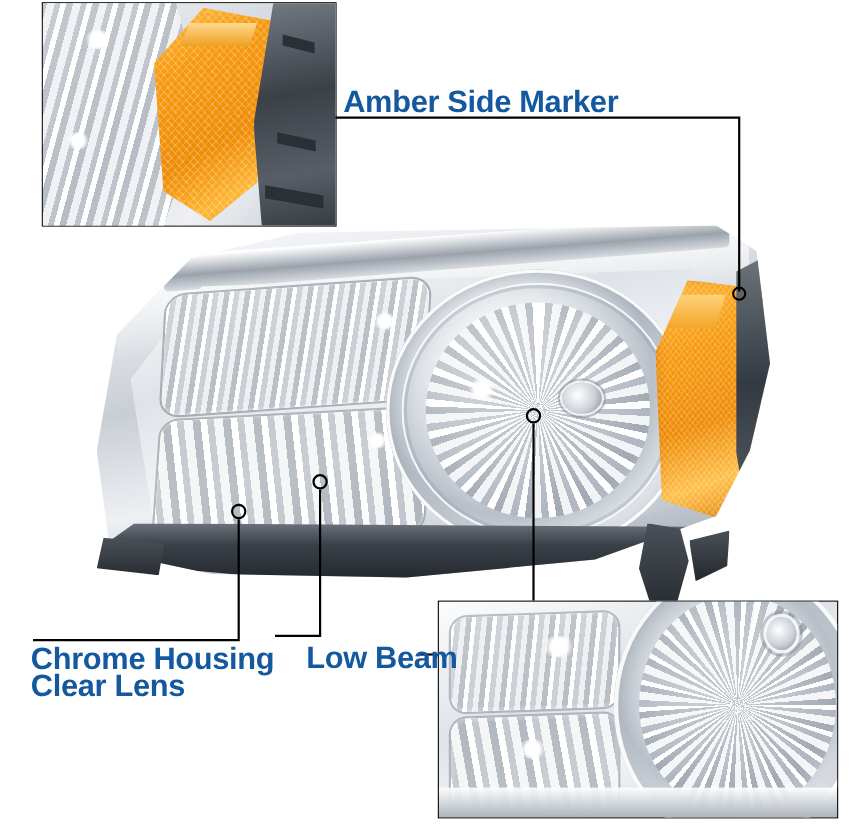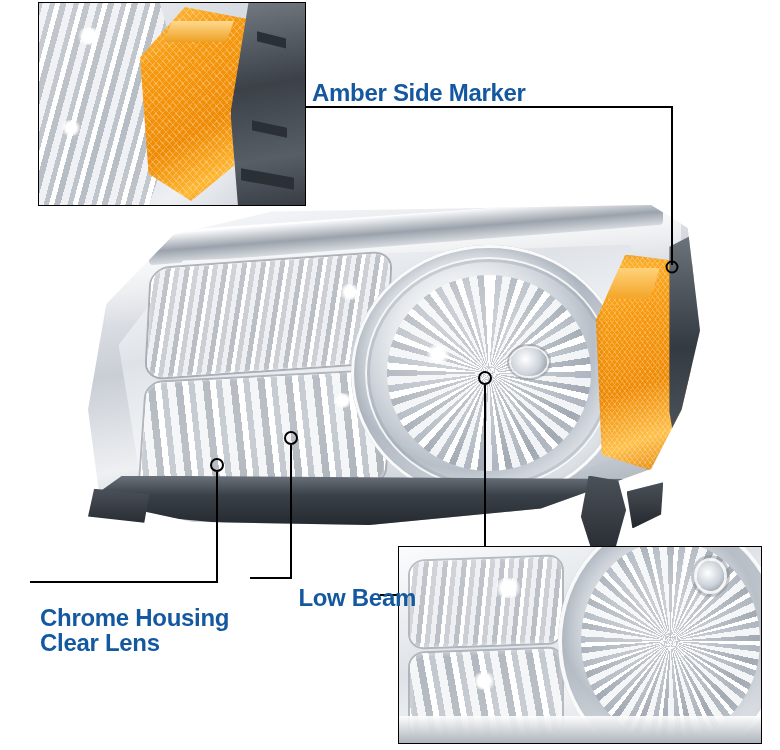--- a/index.html
+++ b/index.html
@@ -3,23 +3,23 @@
 <meta charset="utf-8">
 <style>
   html,body{margin:0;padding:0;background:#ffffff;}
   body{width:780px;height:750px;position:relative;overflow:hidden;
        font-family:"Liberation Sans", sans-serif;}
 
   .stage{position:absolute;left:0;top:0;width:780px;height:750px;background:#fff;}
 
   
   .callout{position:absolute;color:#14599f;font-weight:bold;
-           font-size:24px;line-height:25px;letter-spacing:-0.3px;white-space:nowrap;}
+           font-size:28px;line-height:25px;letter-spacing:-0.3px;white-space:nowrap;}
   #label-amber{left:312px;top:80px;}
-  #label-chrome{left:28px;top:605px;margin-left:12px;}
+  #label-chrome{left:28px;top:586px;}
   #label-beam{left:266px;top:585px;text-align:right;width:150px;}
 
   
   .lines{position:absolute;left:0;top:0;width:780px;height:750px;pointer-events:none;}
 
   
   .inset{position:absolute;border:1.5px solid #000;background:#fff;overflow:hidden;}
   #inset-amber{left:38px;top:2px;width:266px;height:202px;}
   #inset-reflector{left:398px;top:546px;width:362px;height:196px;}
 

